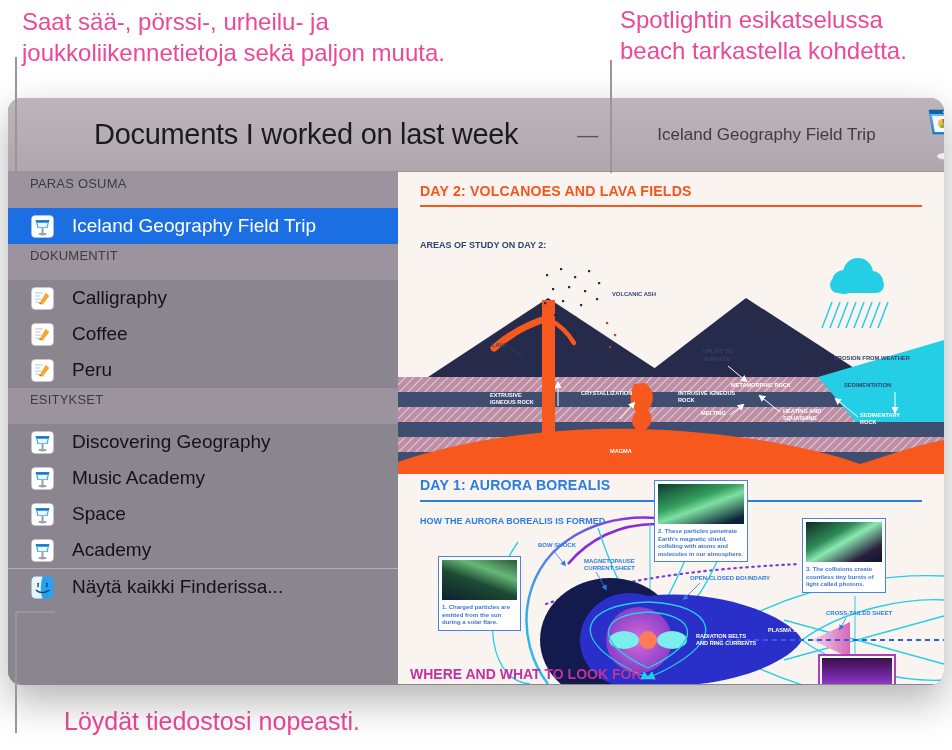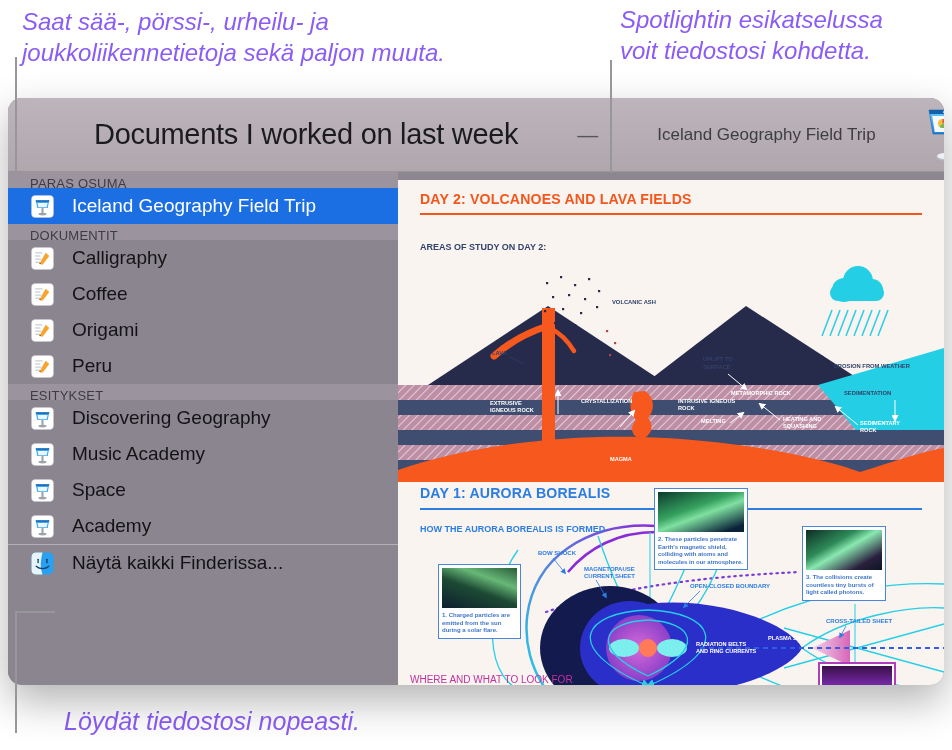--- a/index.html
+++ b/index.html
@@ -1,20 +1,20 @@
 <!DOCTYPE html>
 <html><head>
 <meta charset="utf-8">
 <style>
   html,body{margin:0;padding:0;}
   body{width:952px;height:750px;position:relative;overflow:hidden;background:#ffffff;
        font-family:"Liberation Sans",sans-serif;-webkit-font-smoothing:antialiased;}
 
   
-  .annotation{position:absolute;color:#8b5cf6;font-size:24px;line-height:31px;font-style:italic;}
+  .annotation{position:absolute;color:#ec4899;font-size:24px;line-height:31px;}
   .ann-tl{left:22px;top:6px;}
   .ann-tr{left:620px;top:4px;}
   .ann-b{left:64px;top:706px;font-size:25px;}
   .callout{position:absolute;background:#96969b;z-index:10;}
   .co-left{left:15px;top:57px;width:2px;height:114px;}
   .co-right{left:610px;top:60px;width:2px;height:113px;}
   .co-bv{left:15px;top:611px;width:2px;height:122px;}
   .co-bh{left:15px;top:611px;width:40px;height:2px;}
 
   
@@ -25,45 +25,45 @@
              border-bottom:1px solid rgba(0,0,0,.18);box-sizing:border-box;gap:48px;}
   .search-query{font-size:29px;color:#1b1b1d;margin-left:14px;letter-spacing:-.3px;white-space:nowrap;}
   .search-dash{font-size:21px;color:#55555a;margin:0 11px;}
   .search-completion{font-size:17px;color:#3d3d42;white-space:nowrap;}
   .kn-large{margin-left:auto;margin-right:26px;flex:none;}
 
   .content{display:flex;height:512px;}
 
   
   .sidebar{width:390px;flex:none;background:#8b8590;display:flex;flex-direction:column;}
-  .sec-hdr{height:16px;line-height:24px;padding-left:22px;font-size:13px;color:#3c3c42;
+  .sec-hdr{height:36px;line-height:24px;padding-left:22px;font-size:13px;color:#3c3c42;
            background:#9b949e;letter-spacing:.2px;}
   .item{height:36px;display:flex;align-items:center;padding-left:22px;gap:18px;
         font-size:19px;color:#131315;}
   .item .ic{width:24px;height:24px;flex:none;display:flex;align-items:center;justify-content:center;}
   .item.selected{background:#1c6fe3;color:#ffffff;}
   .divider{height:1px;background:rgba(255,255,255,.35);}
   .side-fill{flex:1;}
 
   
-  .preview{position:relative;width:546px;height:512px;background:#f9f4f0;overflow:hidden;margin-top:8px;}
+  .preview{position:relative;width:546px;height:512px;background:#f9f4f0;overflow:hidden;}
   .preview .layer{position:absolute;left:0;top:0;z-index:1;}
   .p-abs{position:absolute;z-index:2;}
   .p-title{font-size:15px;font-weight:bold;letter-spacing:.2px;transform:scale(.94,1);transform-origin:left;white-space:nowrap;}
   .t2{left:22px;top:10px;color:#f4571c;}
   .rule{height:2px;width:502px;left:22px;}
   .r2{top:33px;background:#f4571c;}
   .p-sub{font-size:9px;font-weight:bold;white-space:nowrap;}
-  .s2{left:22px;top:62px;color:#32436b;}
+  .s2{left:22px;top:68px;color:#32436b;}
   .p-bullets{left:22px;top:72px;font-size:8px;line-height:11.5px;font-weight:bold;color:#32436b;}
   .p-bullets .indent{padding-left:7px;}
   .t1{left:22px;top:304px;color:#2b7de2;}
   .r1{top:328px;background:#2b7de2;}
   .s1{left:22px;top:344px;color:#2b7de2;}
-  .p-footer{left:12px;top:494px;font-size:10px;font-weight:normal;color:#c2319f;white-space:nowrap;}
+  .p-footer{left:12px;top:494px;font-size:14px;font-weight:bold;color:#c2319f;white-space:nowrap;}
 
   
   .pbox{position:absolute;z-index:3;background:#fff;border:1.5px solid #4a85dd;box-sizing:border-box;}
   .pbox .photo{margin:3px;height:40px;}
   .pbox .cap{padding:1px 3px 3px;font-size:6px;line-height:7.5px;color:#3f76cc;font-weight:bold;}
   .pb1{left:40px;top:384px;width:83px;}
   .pb2{left:256px;top:308px;width:94px;}
   .pb3{left:404px;top:346px;width:84px;}
   .pb4{left:420px;top:482px;width:78px;height:60px;border:2px solid #b13dbb;}
   .ph1{background:linear-gradient(200deg,#2a5c3a,#67b877 30%,#1d4a34 55%,#0e1f2e);}
@@ -79,21 +79,21 @@
 </style>
 </head>
 <body>
 
 <div class="annotation ann-tl">
   <div>Saat sää-, pörssi-, urheilu- ja</div>
   <div>joukkoliikennetietoja sekä paljon muuta.</div>
 </div>
 <div class="annotation ann-tr">
   <div>Spotlightin esikatselussa</div>
-  <div>voit tiedostosi kohdetta.</div>
+  <div>beach tarkastella kohdetta.</div>
 </div>
 <div class="annotation ann-b">Löydät tiedostosi nopeasti.</div>
 
 <div class="callout co-left"></div>
 <div class="callout co-right"></div>
 <div class="callout co-bv"></div>
 <div class="callout co-bh"></div>
 
 <div class="window">
 
@@ -186,34 +186,20 @@
           <svg width="23" height="23" viewBox="0 0 22 22">
             <rect x=".5" y=".5" width="21" height="21" rx="3.5" fill="#ffffff" stroke="#c9c9cd" stroke-width=".5"></rect>
             <rect x="4" y="5" width="7" height="1.2" fill="#c9ced6"></rect>
               <rect x="4" y="8" width="5" height="1.2" fill="#c9ced6"></rect>
             <rect x="4" y="11" width="6" height="1.2" fill="#c9ced6"></rect>
               <rect x="4" y="14" width="4.5" height="1.2" fill="#c9ced6"></rect>
             <path d="M8,16 L14,5.5 L17.5,8.5 L11,17 Z" fill="#f7a430"></path>
             <path d="M8,16 L9.6,16.6 L8.4,14.7 Z" fill="#6b4418"></path>
           </svg>
         </span>
-        <span>Origami</span>
-      </div>
-      <div class="item">
-        <span class="ic">
-          <svg width="23" height="23" viewBox="0 0 22 22">
-            <rect x=".5" y=".5" width="21" height="21" rx="3.5" fill="#ffffff" stroke="#c9c9cd" stroke-width=".5"></rect>
-            <rect x="4" y="5" width="7" height="1.2" fill="#c9ced6"></rect>
-              <rect x="4" y="8" width="5" height="1.2" fill="#c9ced6"></rect>
-            <rect x="4" y="11" width="6" height="1.2" fill="#c9ced6"></rect>
-              <rect x="4" y="14" width="4.5" height="1.2" fill="#c9ced6"></rect>
-            <path d="M8,16 L14,5.5 L17.5,8.5 L11,17 Z" fill="#f7a430"></path>
-            <path d="M8,16 L9.6,16.6 L8.4,14.7 Z" fill="#6b4418"></path>
-          </svg>
-        </span>
         <span>Peru</span>
       </div>
 
       <div class="sec-hdr">ESITYKSET</div>
 
       <div class="item">
         <span class="ic">
           <svg width="23" height="23" viewBox="0 0 22 22">
             <rect x=".5" y=".5" width="21" height="21" rx="3.5" fill="#ffffff" stroke="#c9c9cd" stroke-width=".5"></rect>
             <path d="M4.5,5 L17.5,5 L16,12.5 L6,12.5 Z" fill="#3fa9ee"></path>

